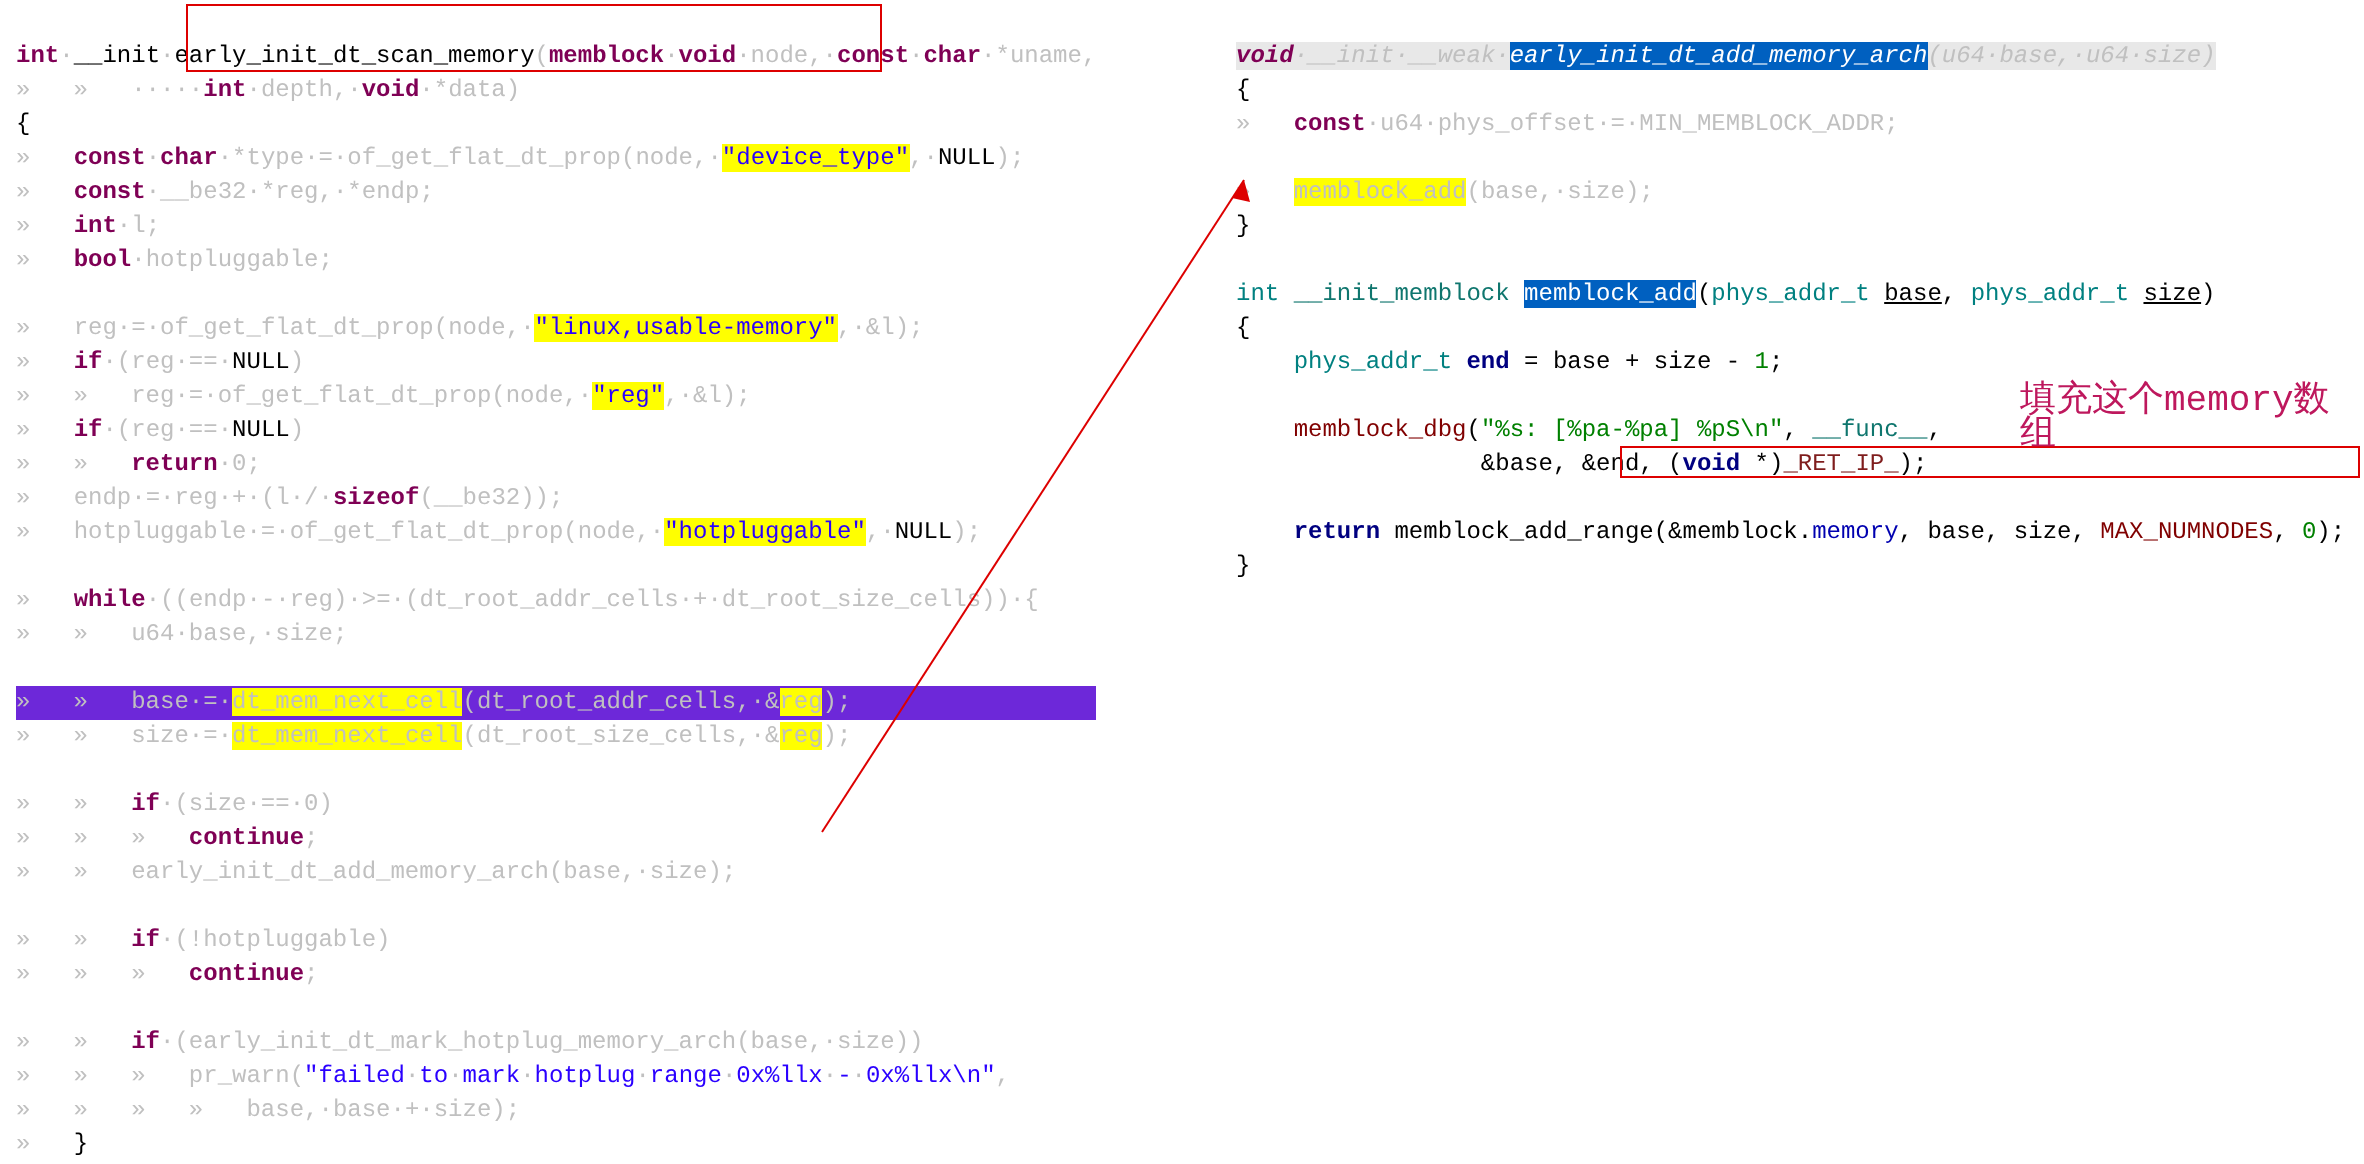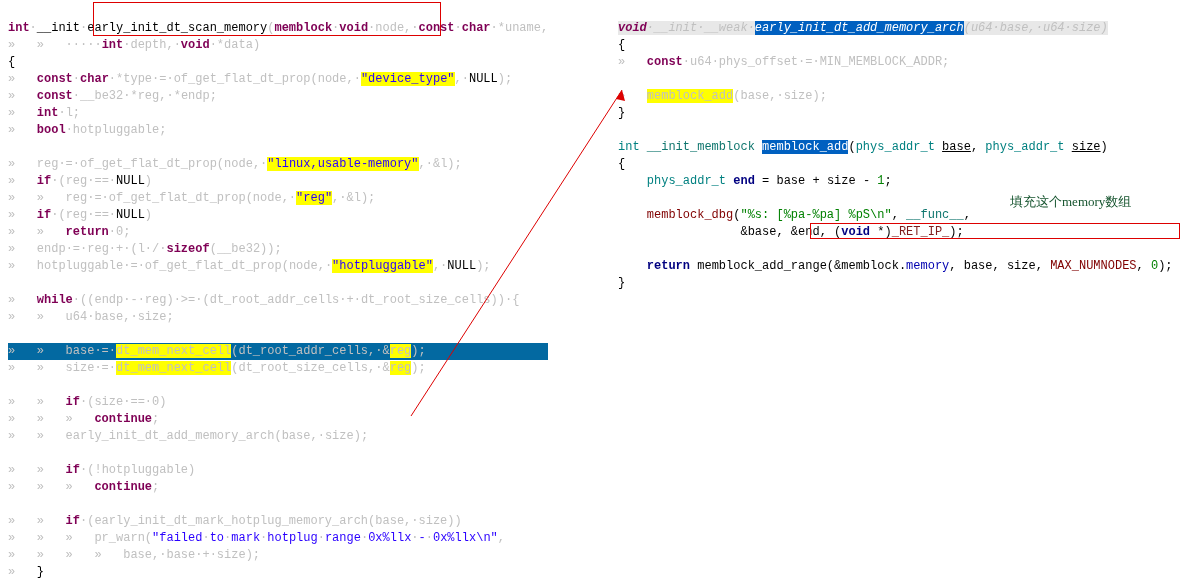--- a/index.html
+++ b/index.html
@@ -23,27 +23,27 @@
     .kw { color: #7f0055; font-weight: bold; }
     .type { color: #7f0055; font-weight: bold; }
     .str { color: #2a00ff; }
     .macro { color: #000000; }
     .fn { color: #000; }
     .ws { color: #c0c0c0; }
     .brace { color: #000; }
     .hl-yellow { background: #ffff00; }
     .hl-blue { background: #0060c0; color: #fff; }
     .hl-grey { background: #e8e8e8; font-style: italic; }
-    .hl-line { background: #0369a1; display: inline-block; width: 100%; }
+    .hl-line { background: #6d28d9; display: inline-block; width: 100%; }
     .red-box {
       border: 1px solid #d00;
       position: absolute;
       pointer-events: none;
     }
-    .red-text { color: #14532d; font-family: Liberation Serif, serif; font-size: 13px; }
+    .red-text { color: #be185d; font-family: Liberation Mono, monospace; font-size: 18px; }
     .arrow-line {
       position: absolute;
       pointer-events: none;
     }
     .ul { text-decoration: underline; }
   </style>
 </head>
 <body>
 
 <div class="code-block left">

